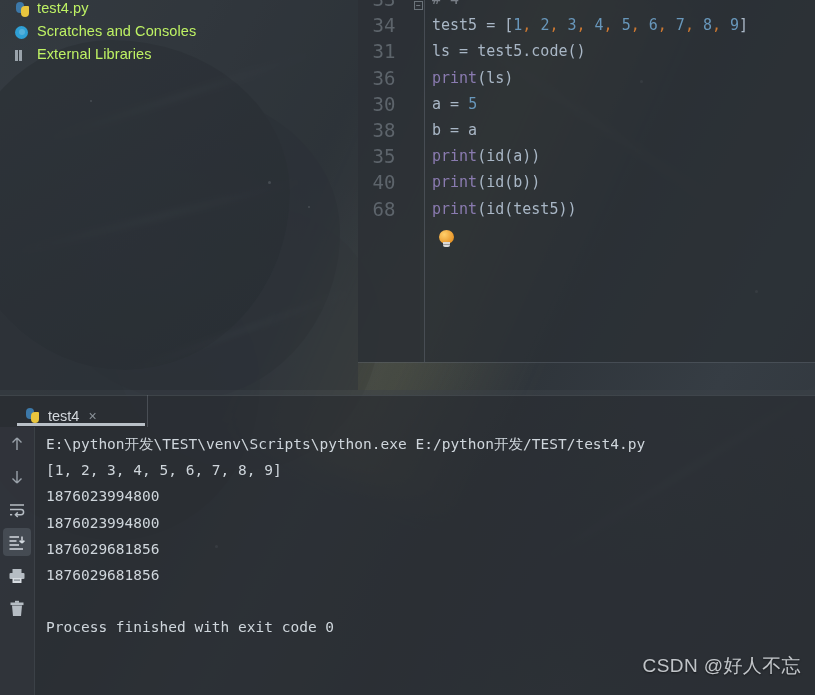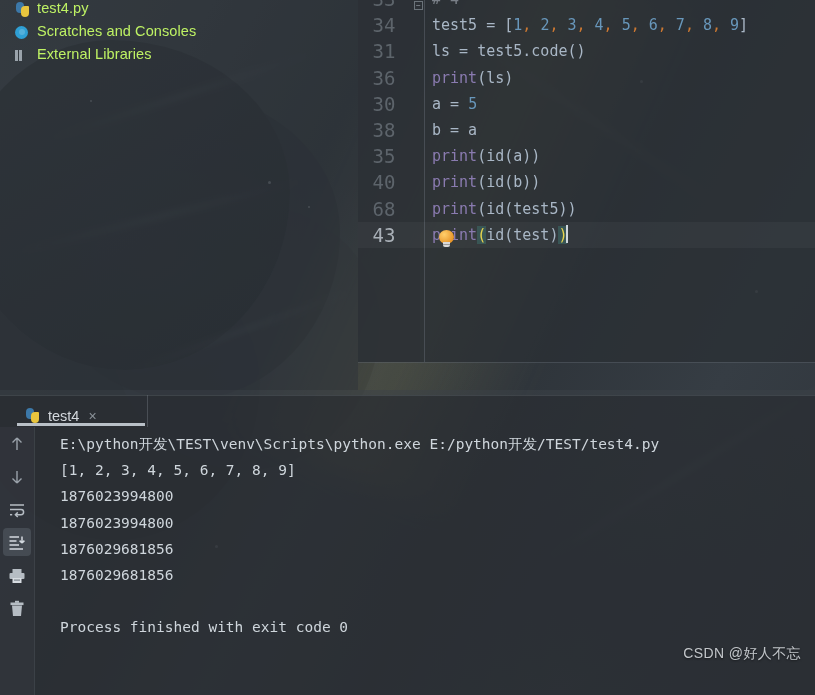--- a/index.html
+++ b/index.html
@@ -305,29 +305,29 @@
   
   #console-output {
     position: absolute;
     left: 46px; top: 36px;
     width: 760px;
     font-family: "DejaVu Sans Mono", "Liberation Mono", monospace;
     font-size: 14.5px;
     color: #CFD6DC;
     white-space: pre;
   }
-  .out-line { height: 26.2px; line-height: 26.2px; margin-left: 14px; }
+  .out-line { height: 26.2px; line-height: 26.2px; }
   .out-line.blank { height: 26.2px; }
 
   
   #watermark {
     position: absolute;
-    right: 14px; bottom: 32px;
+    right: 14px; bottom: 16px;
     color: rgba(238,242,246,.78);
-    font-size: 14px;
+    font-size: 19px;
     letter-spacing: .4px;
     text-shadow: 0 1px 2px rgba(0,0,0,.5);
   }
 </style>
 </head>
 <body>
 
 <div id="app">
 
   <div id="wallpaper">
@@ -379,21 +379,20 @@
     <div id="code-lines" style="position:absolute; left:0; top:-14px; width:100%;">
         <div class="code-line"><span class="ln">33</span><span class="code-text"><span class="tok-comment" style="color: rgb(122, 128, 136);"># 4</span></span></div>
         <div class="code-line"><span class="ln">34</span><span class="code-text"><span class="tok-punct">test5 = [</span><span class="tok-num">1</span><span class="tok-comma">, </span><span class="tok-num">2</span><span class="tok-comma">, </span><span class="tok-num">3</span><span class="tok-comma">, </span><span class="tok-num">4</span><span class="tok-comma">, </span><span class="tok-num">5</span><span class="tok-comma">, </span><span class="tok-num">6</span><span class="tok-comma">, </span><span class="tok-num">7</span><span class="tok-comma">, </span><span class="tok-num">8</span><span class="tok-comma">, </span><span class="tok-num">9</span><span class="tok-punct">]</span></span></div>
         <div class="code-line"><span class="ln">31</span><span class="code-text"><span class="tok-punct">ls = test5.code()</span></span></div>
         <div class="code-line"><span class="ln">36</span><span class="code-text"><span class="tok-builtin">print</span><span class="tok-punct">(ls)</span></span></div>
         <div class="code-line"><span class="ln">30</span><span class="code-text"><span class="tok-punct">a = </span><span class="tok-num">5</span></span></div>
         <div class="code-line"><span class="ln">38</span><span class="code-text"><span class="tok-punct">b = a</span></span></div>
         <div class="code-line"><span class="ln">35</span><span class="code-text"><span class="tok-builtin">print</span><span class="tok-punct">(id(a))</span></span></div>
         <div class="code-line"><span class="ln">40</span><span class="code-text"><span class="tok-builtin">print</span><span class="tok-punct">(id(b))</span></span></div>
         <div class="code-line"><span class="ln">68</span><span class="code-text"><span class="tok-builtin">print</span><span class="tok-punct">(id(test5))</span></span></div>
-        <div class="code-line current"><span class="ln">43</span><span class="code-text"><span class="tok-builtin">print</span><span class="tok-brace">(</span><span class="tok-punct">id(test)</span><span class="tok-brace">)</span><span class="caret"></span></span></div>
       </div>
 
     <div id="bulb">
       <span class="glass"></span>
         <span class="base"></span>
     </div>
   </div>
   <div id="editor-bottom-line"></div>
 
   <div id="splitter"></div>

